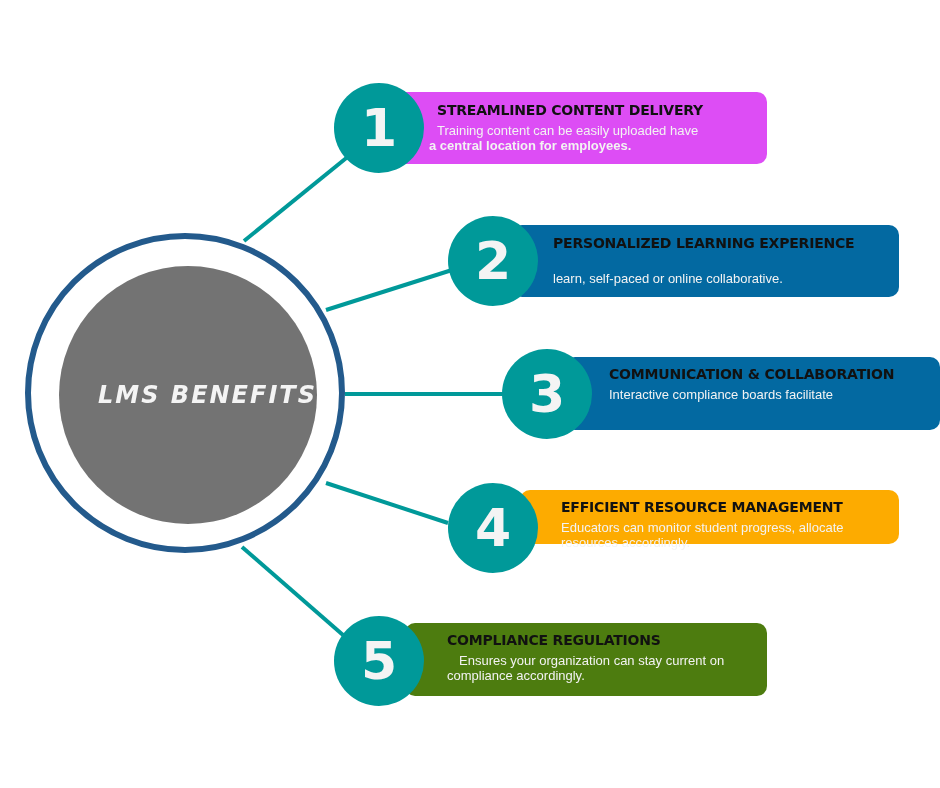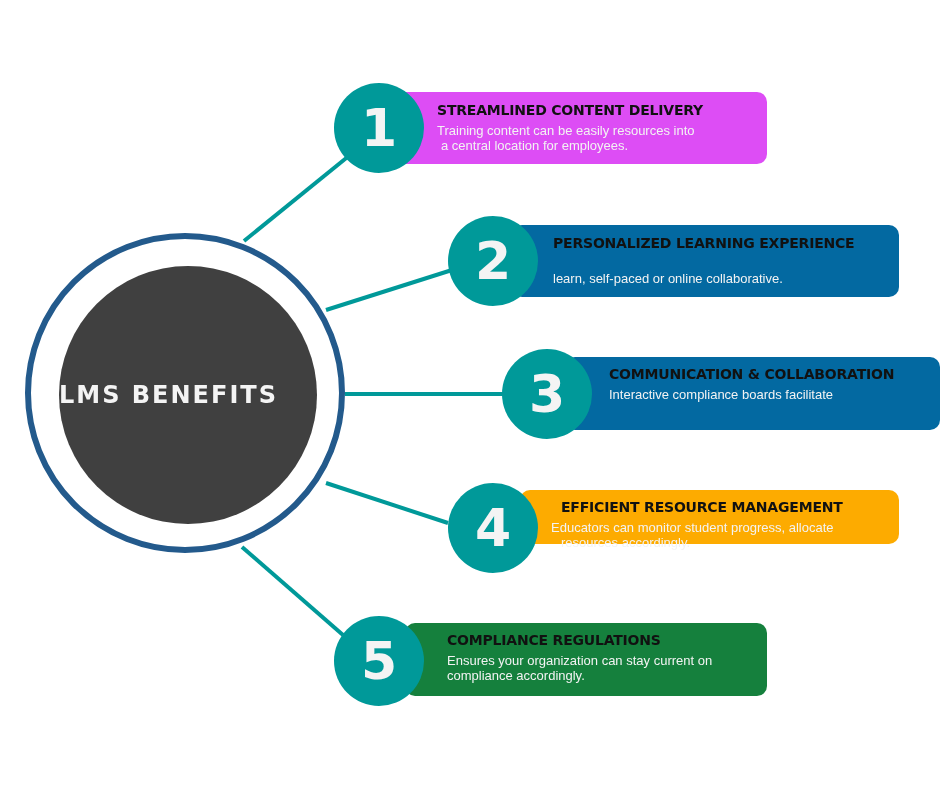--- a/index.html
+++ b/index.html
@@ -2,22 +2,22 @@
 <html><head>
   <meta charset="utf-8">
   <style>
     html, body { margin: 0; padding: 0; background: #ffffff; }
     body { width: 940px; height: 788px; position: relative; overflow: hidden;
            font-family: "DejaVu Sans", sans-serif; }
     #connectors { position: absolute; left: 0; top: 0; width: 940px; height: 788px; }
     .outer-ring { position: absolute; left: 25px; top: 233px; width: 320px; height: 320px;
                   border: 6px solid #235a8c; border-radius: 50%; box-sizing: border-box; background: #fff; }
     .inner-circle { position: absolute; left: 59px; top: 266px; width: 258px; height: 258px;
-                    border-radius: 50%; background: #404040;
-                    display: flex; align-items: center; justify-content: flex-start; }
+                    border-radius: 50%; background: #737373;
+                    display: flex; align-items: center; justify-content: flex-end; font-style: italic; }
     .center-title { color: #f4f4f4; font-family: "DejaVu Sans", sans-serif; font-weight: bold;
                     font-size: 24px; letter-spacing: 2px; }
     .card { position: absolute; border-radius: 10px; box-sizing: border-box; }
     .card-title { position: absolute; font-family: "DejaVu Sans", sans-serif; font-weight: bold;
                   font-size: 14px; color: #111; white-space: nowrap; letter-spacing: -0.2px; }
     .card-desc { position: absolute; font-family: "Liberation Sans", sans-serif; font-size: 13px;
                  line-height: 15px; color: #f3f3f3; white-space: nowrap; }
     .num-circle { position: absolute; width: 90px; height: 90px; border-radius: 50%;
                   background: #009999; display: flex; align-items: center; justify-content: center; }
     .num { color: #f4f4f4; font-family: "DejaVu Sans", sans-serif; font-weight: bold; font-size: 52px; }
@@ -33,22 +33,22 @@
   <line x1="242" y1="547" x2="343" y2="635" stroke="#009999" stroke-width="4"></line>
 </svg>
 
 <div class="outer-ring"></div>
 <div class="inner-circle">
   <span class="center-title">LMS BENEFITS</span>
 </div>
 
 <div class="card" style="left:395px;top:92px;width:372px;height:72px;background:#dd4df5;">
   <span class="card-title" style="left:42px;top:10px;">STREAMLINED CONTENT DELIVERY</span>
-  <span class="card-desc" style="left:42px;top:31px;">Training content can be easily resources into</span>
-  <span class="card-desc" style="left:46px;top:46px;">a central location for employees.</span>
+  <span class="card-desc" style="left:42px;top:31px;">Training content can be easily uploaded have</span>
+  <span class="card-desc" style="left:34px;top:46px;font-weight:bold;">a central location for employees.</span>
 </div>
 <div class="num-circle" style="left:334px;top:83px;">
   <span class="num">1</span>
 </div>
 
 <div class="card" style="left:512px;top:225px;width:387px;height:72px;background:#0369a1;">
   <span class="card-title" style="left:41px;top:10px;">PERSONALIZED LEARNING EXPERIENCE</span>
   <span class="card-desc" style="left:41px;top:46px;">learn, self-paced or online collaborative.</span>
 </div>
 <div class="num-circle" style="left:448px;top:216px;">
@@ -58,27 +58,27 @@
 <div class="card" style="left:565px;top:357px;width:375px;height:73px;background:#0369a1;">
   <span class="card-title" style="left:44px;top:9px;">COMMUNICATION &amp; COLLABORATION</span>
   <span class="card-desc" style="left:44px;top:30px;">Interactive compliance boards facilitate</span>
 </div>
 <div class="num-circle" style="left:502px;top:349px;">
   <span class="num">3</span>
 </div>
 
 <div class="card" style="left:520px;top:490px;width:379px;height:54px;background:#fdab00;">
   <span class="card-title" style="left:41px;top:9px;">EFFICIENT RESOURCE MANAGEMENT</span>
-  <span class="card-desc" style="left:31px;top:30px;">Educators can monitor student progress, allocate</span>
+  <span class="card-desc" style="left:41px;top:30px;">Educators can monitor student progress, allocate</span>
   <span class="card-desc" style="left:41px;top:45px;">resources accordingly.</span>
 </div>
 <div class="num-circle" style="left:448px;top:483px;">
   <span class="num">4</span>
 </div>
 
-<div class="card" style="left:405px;top:623px;width:362px;height:73px;background:#15803d;">
+<div class="card" style="left:405px;top:623px;width:362px;height:73px;background:#4d7c0f;">
   <span class="card-title" style="left:42px;top:9px;">COMPLIANCE REGULATIONS</span>
-  <span class="card-desc" style="left:42px;top:30px;">Ensures your organization can stay current on</span>
+  <span class="card-desc" style="left:54px;top:30px;">Ensures your organization can stay current on</span>
   <span class="card-desc" style="left:42px;top:45px;">compliance accordingly.</span>
 </div>
 <div class="num-circle" style="left:334px;top:616px;">
   <span class="num">5</span>
 </div>
 
 </body></html>

